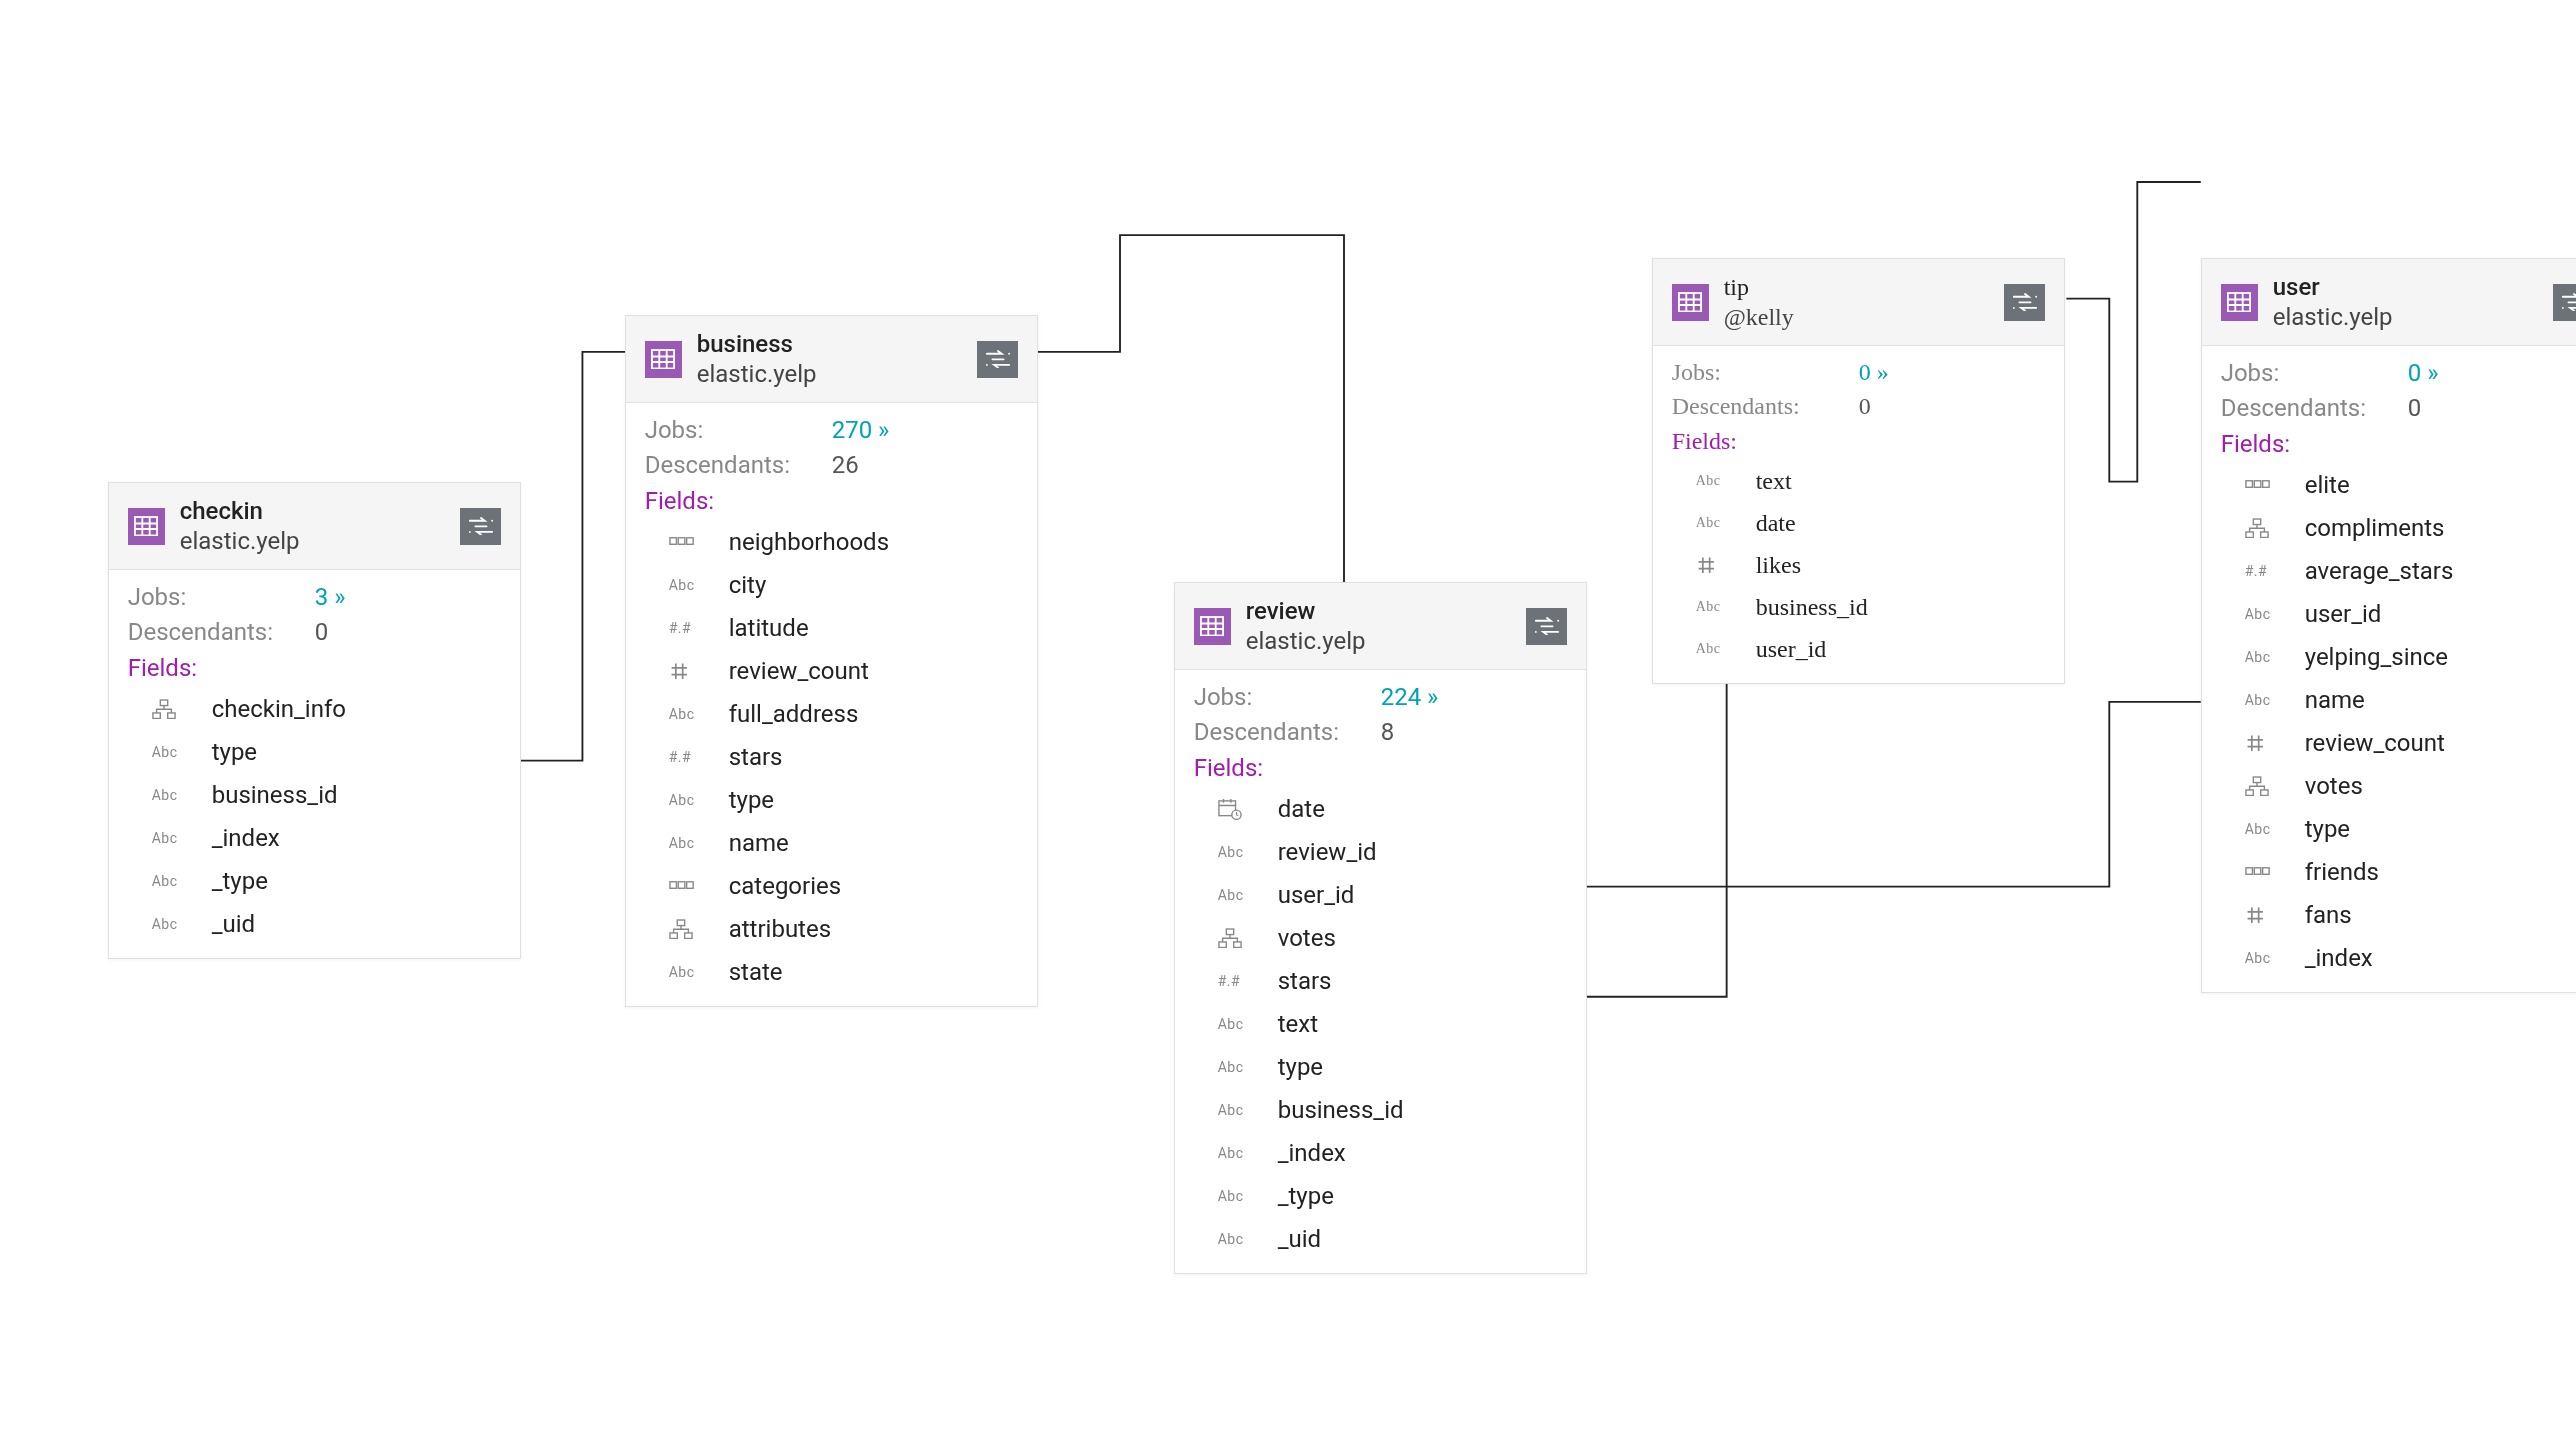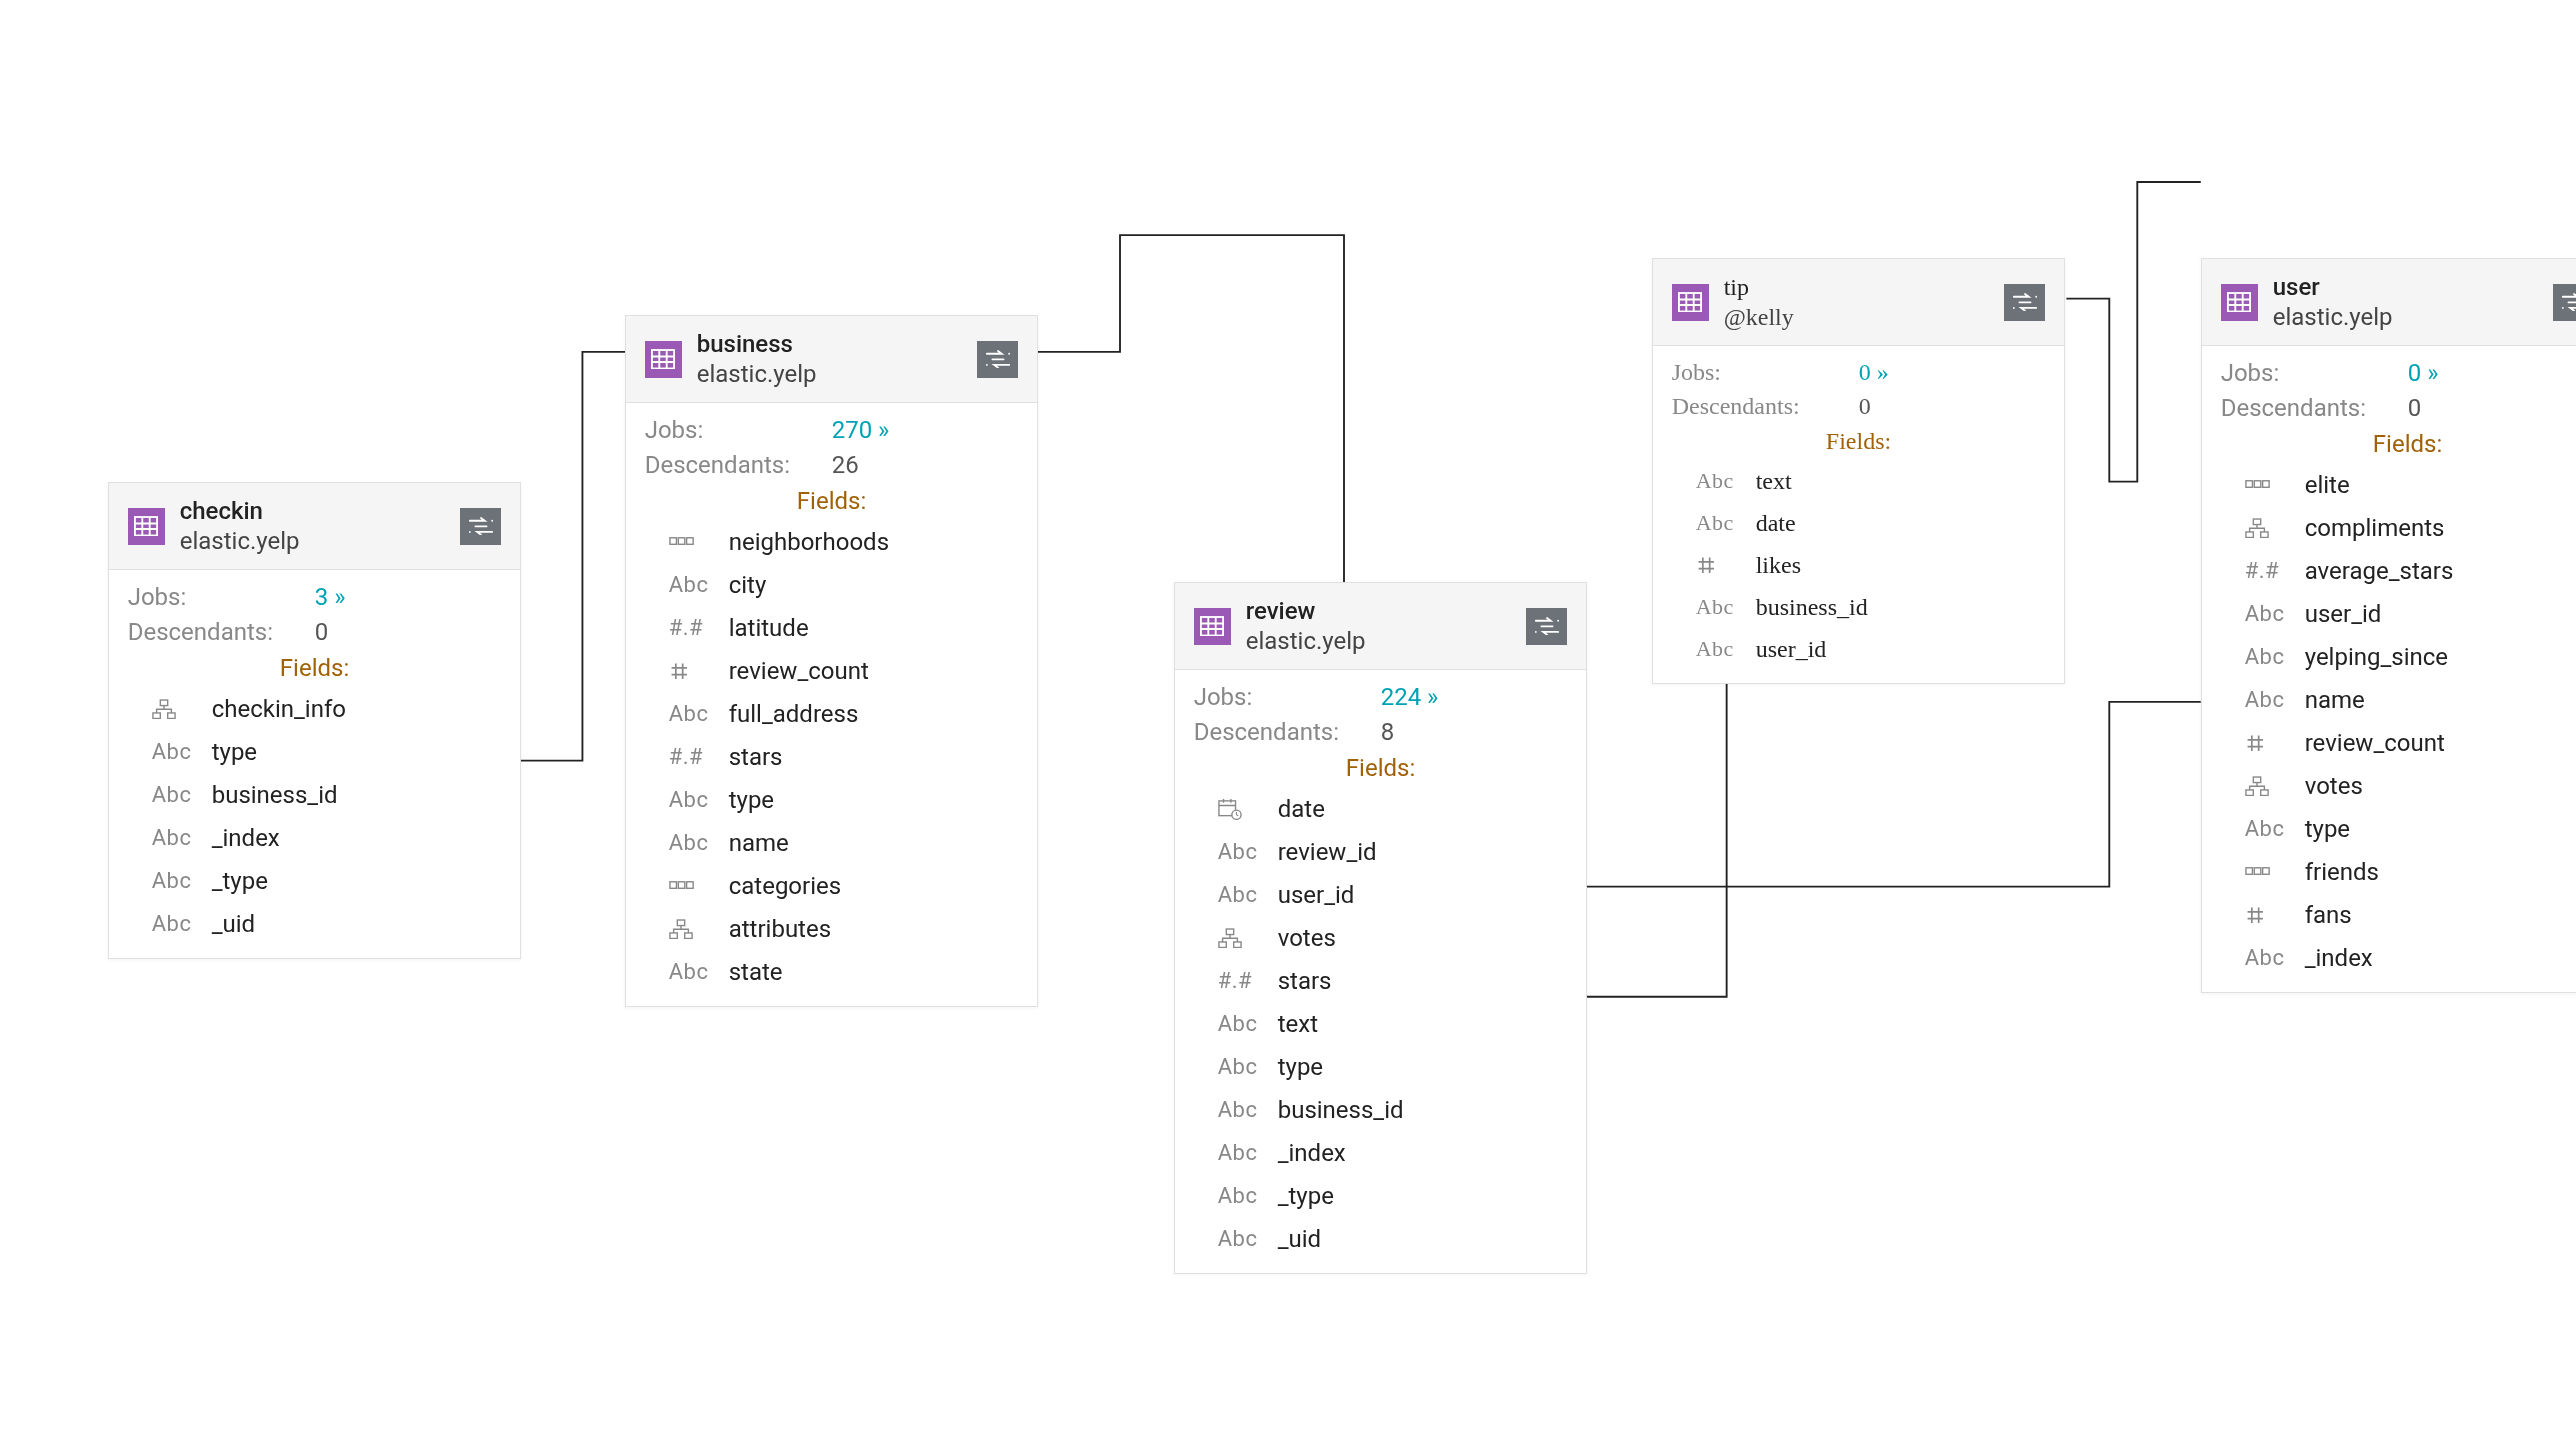--- a/index.html
+++ b/index.html
@@ -68,36 +68,36 @@
   }
   .meta-row {
     display: flex;
     justify-content: flex-start;
     padding: 3.7px 0;
     color: #888;
   }
   .meta-row .label { width: 187px; }
   .meta-row .value { color: #555; }
   .meta-row .value.link { color: #00a3b4; cursor: pointer; }
-  .fields-label { color: #a16207; padding: 3.7px 0 5.6px 0; text-align: center; }
+  .fields-label { color: #a21caf; padding: 3.7px 0 5.6px 0; }
   .field-list { }
   .field-row {
     display: flex;
     align-items: center;
     padding: 7.5px 0 7.5px 24px;
   }
   .field-row .ftype {
     width: 60px;
     font-size: 20.5px;
     color: #888;
     display: flex;
     align-items: center;
     justify-content: flex-start;
   }
-  .field-row .ftype.small { font-size: 22px; letter-spacing: 0.5px; }
+  .field-row .ftype.small { font-size: 14px; letter-spacing: 0.5px; }
   .field-row .fname {
     color: #222;
   }
 </style>
 </head>
 <body>
 
 <div class="canvas" id="canvas">
     <svg class="connector" width="2576" height="1441" style="left: 0px; top: 0px;" viewBox="0 0 2760 1544">
       <path d="M 556 815 L 624 815 L 624 377 L 670 377" fill="none" stroke="#222" stroke-width="2"></path>

